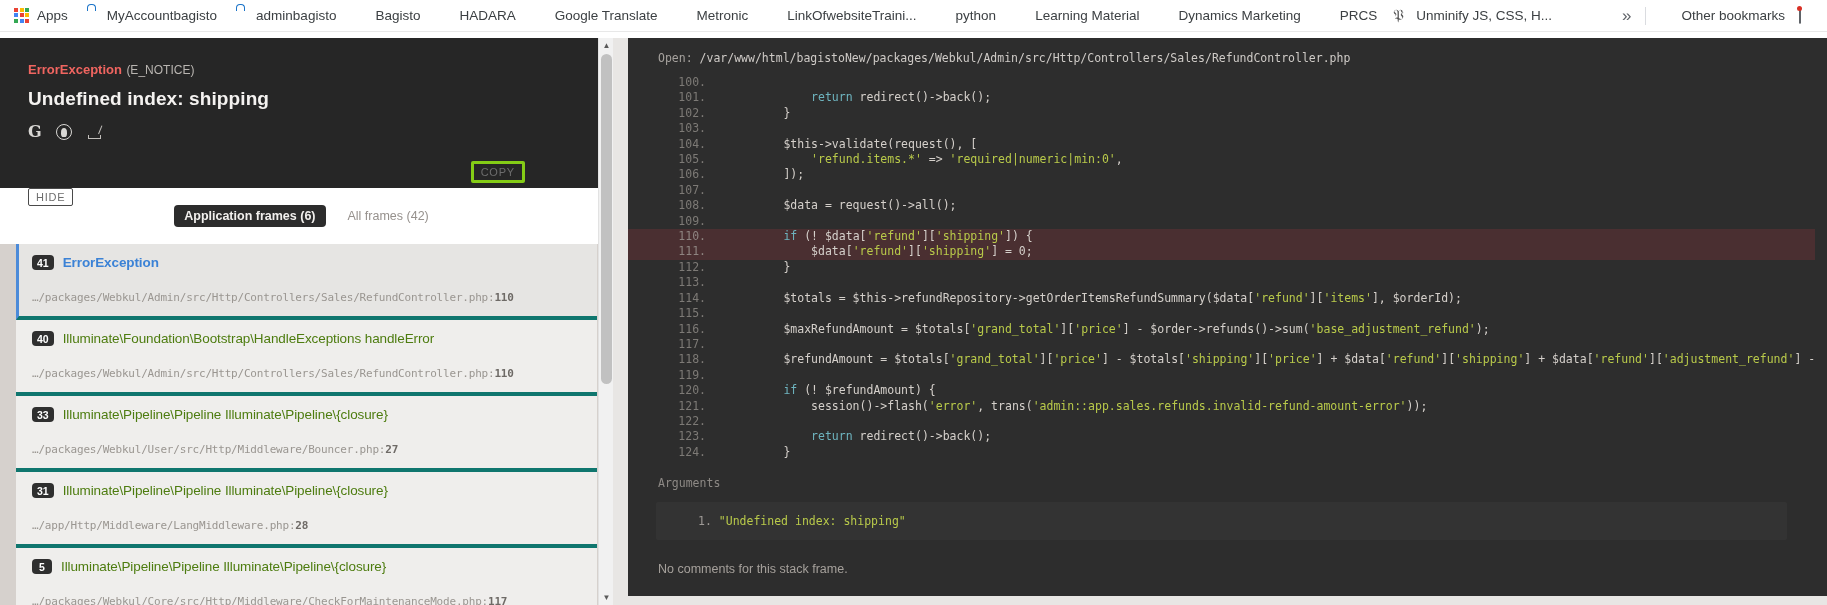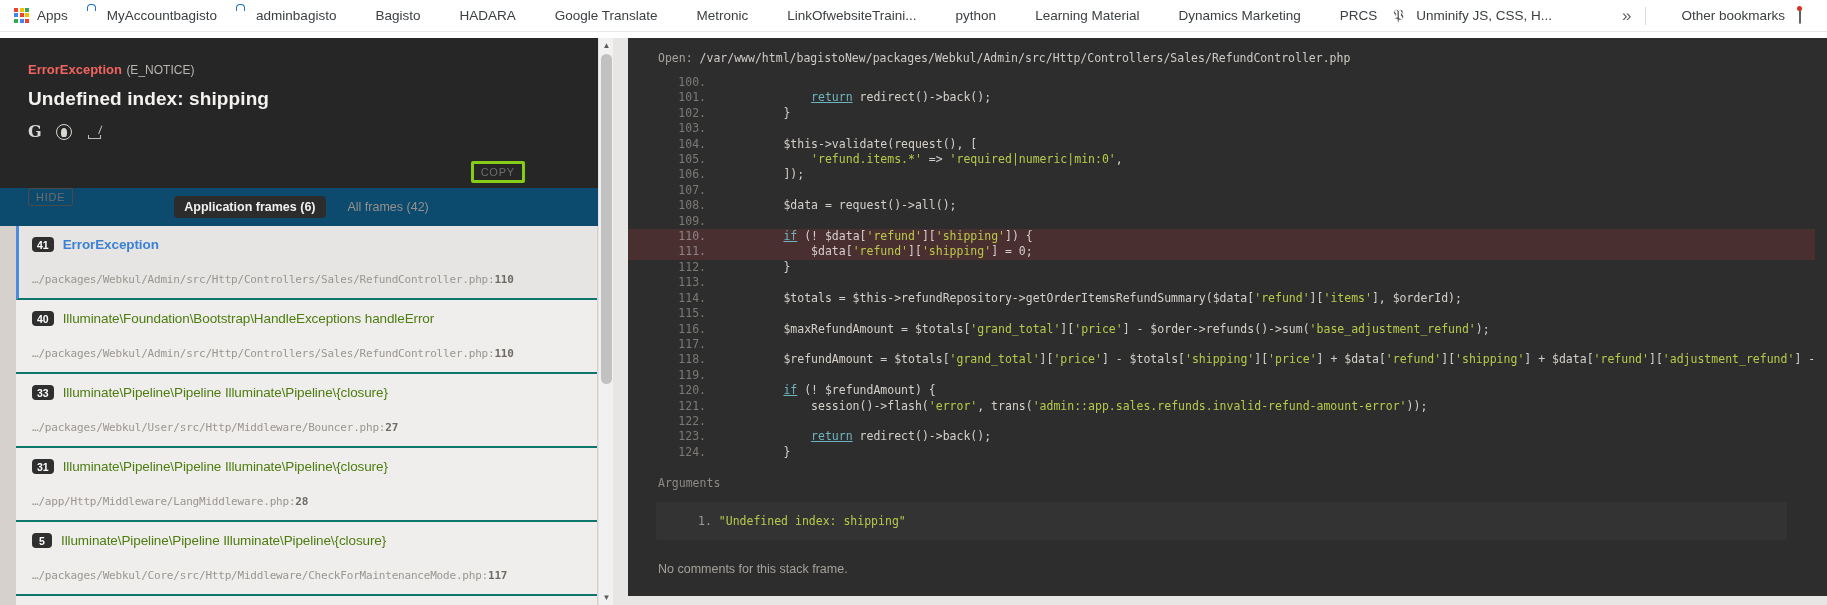--- a/index.html
+++ b/index.html
@@ -99,33 +99,33 @@
     padding:2px 7px; border-radius:2px; cursor:pointer; background:transparent;
     font-family:"Liberation Sans", sans-serif;
   }
   .hide-btn {
     position:absolute; left:28px; top:150px;
     border:1px solid #4a4a4a; color:#6d6d6d; font-size:11px; letter-spacing:.8px;
     padding:2px 7px; border-radius:2px; cursor:pointer; background:transparent;
   }
 
   #frames-tabs {
-    height:38px; background:#0c4a6e; display:flex; align-items:center;
+    height:56px; background:#ffffff; display:flex; align-items:center;
     justify-content:center; gap:12px;
   }
   .frames-tab {
     font-size:12.5px; padding:4px 10px; border-radius:4px; cursor:pointer;
     color:#96918d;
   }
   .frames-tab.active { background:#2c2c2c; color:#f2f0ee; font-weight:bold; }
 
   #frames-list { background:#d6d1cd; padding:0 16px 12px 16px; }
   .frame {
     background:#efeeec; padding:11px 16px 12px 16px;
-    border-bottom:2px solid #0f766e; cursor:pointer;
+    border-bottom:4px solid #0f766e; cursor:pointer;
   }
   .frame.selected { background:#e6e5e3; border-left:3px solid #4c8bd9; padding-left:13px; }
   .frame-title-row { display:flex; align-items:center; gap:9px; }
   .frame-badge {
     background:#2f2f2f; color:#ffffff; font-size:10.5px; font-weight:bold;
     border-radius:4px; padding:1.5px 5px; min-width:20px; text-align:center; line-height:12px;
   }
   .frame-name { font-size:13.5px; color:#4d7c0f; font-weight:normal; letter-spacing:-.1px;}
   .frame.selected .frame-name { color:#3b82d6; font-weight:bold; }
   .frame-path {
@@ -162,21 +162,21 @@
   }
   .code-open b { color:#cfcbc7; font-weight:normal; }
   pre.code {
     font-family:"DejaVu Sans Mono", monospace; font-size:11.5px; line-height:15.4px;
     color:#d5d0cb; margin:0; white-space:pre; overflow:hidden;
   }
   .cl { display:block; padding-left:30px; }
   .cl.hl { background:#4a2f31; }
   .ln { display:inline-block; width:48px; color:#7d7a76; text-align:right; margin-right:22px; }
   .hl .ln { color:#8e8481; }
-  .k  { color:#6eb4bf;text-decoration:underline; }          
+  .k  { color:#6eb4bf; }          
   .str{ color:#b9ca4a; }
 
   .args-label {
     font-family:"DejaVu Sans Mono", monospace; font-size:11.5px; color:#8d8985;
     padding:16px 0 0 30px;
   }
   .args-box {
     background:#333333; margin:12px 28px 0 28px; padding:12px 0 12px 0; border-radius:2px;
   }
   .args-item {

